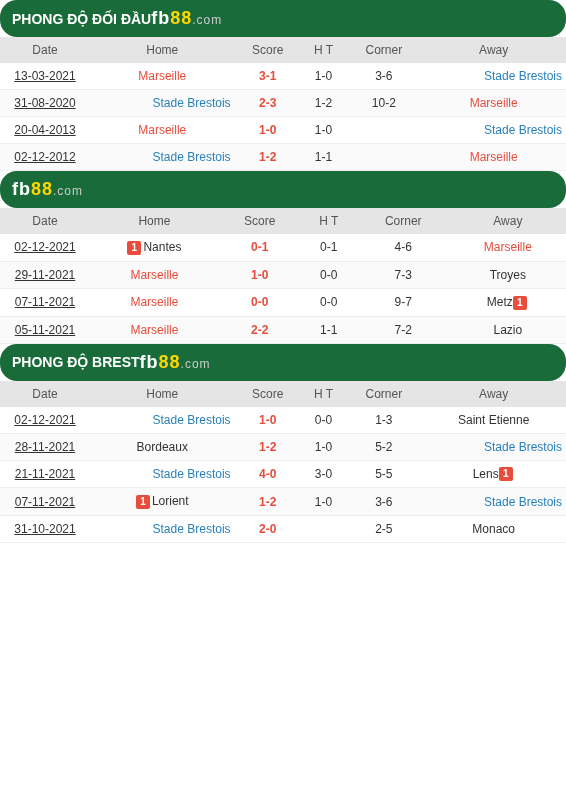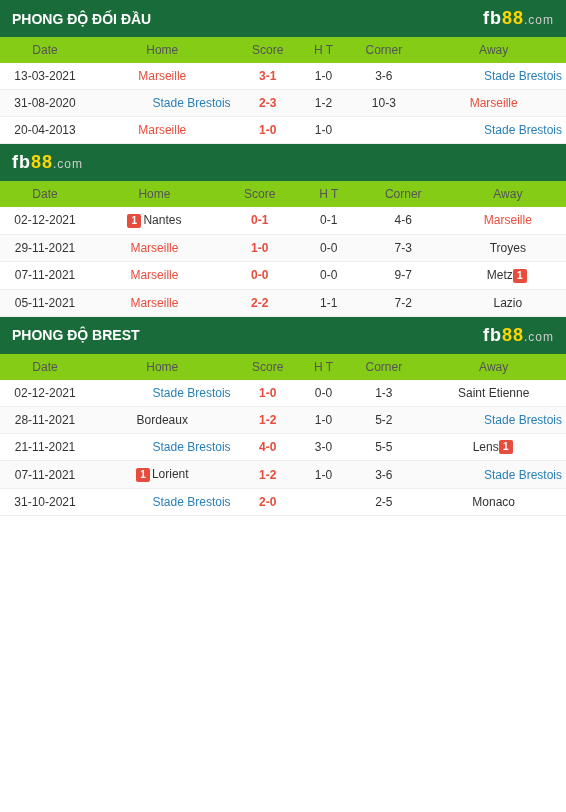--- a/index.html
+++ b/index.html
@@ -10,22 +10,22 @@
       width: 566px;
     }
 
     .section-header {
       background: #1a6b3a;
       color: #fff;
       font-weight: bold;
       font-size: 14px;
       padding: 8px 12px;
       display: flex;
-      justify-content: space-between;
       align-items: center;
+      border-radius: 17px;
     }
 
     .fb88-logo {
       font-size: 18px;
       font-weight: bold;
       color: #fff;
       letter-spacing: 1px;
     }
     .fb88-logo span.fb {
       color: #fff;
@@ -38,21 +38,21 @@
       color: #ccc;
       font-weight: normal;
     }
 
     table {
       width: 100%;
       border-collapse: collapse;
     }
 
     thead tr {
-      background: #84cc16;
+      background: #e5e5e5;
     }
 
     thead th {
       color: #555;
       font-weight: normal;
       padding: 6px 4px;
     }
 
     thead th:first-child {
       text-align: center;
@@ -90,20 +90,21 @@
 
     .score {
       color: #e74c3c;
       font-weight: bold;
     }
 
     .date-col {
       color: #333;
       text-align: center;
       width: 85px;
+      text-decoration: underline;
     }
 
     .badge {
       display: inline-block;
       background: #e74c3c;
       color: #fff;
       font-size: 10px;
       font-weight: bold;
       width: 14px;
       height: 14px;
@@ -143,30 +144,38 @@
         <td class="score">3-1</td>
         <td>1-0</td>
         <td>3-6</td>
         <td class="team-away">Stade Brestois</td>
       </tr>
       <tr>
         <td class="date-col">31-08-2020</td>
         <td class="team-away">Stade Brestois</td>
         <td class="score">2-3</td>
         <td>1-2</td>
-        <td>10-3</td>
+        <td>10-2</td>
         <td class="team-home">Marseille</td>
       </tr>
       <tr>
         <td class="date-col">20-04-2013</td>
         <td class="team-home">Marseille</td>
         <td class="score">1-0</td>
         <td>1-0</td>
         <td></td>
         <td class="team-away">Stade Brestois</td>
+      </tr>
+      <tr>
+        <td class="date-col">02-12-2012</td>
+        <td class="team-away">Stade Brestois</td>
+        <td class="score">1-2</td>
+        <td>1-1</td>
+        <td></td>
+        <td class="team-home">Marseille</td>
       </tr>
     </tbody>
   </table>
 
   <div class="section-header">
     <span class="fb88-logo">
     <span class="fb">fb</span><span class="num">88</span><span class="dot-com">.com</span>
   </span>
   </div>
   <table>

